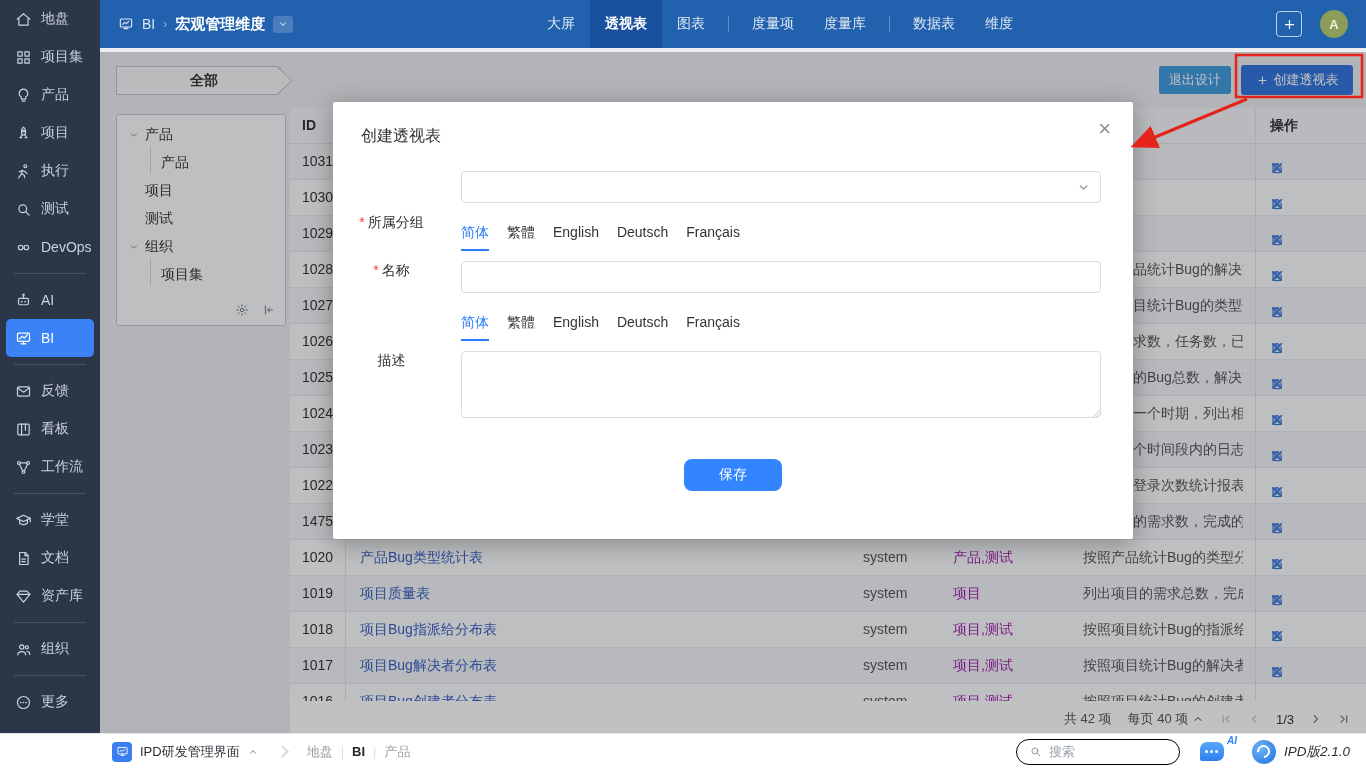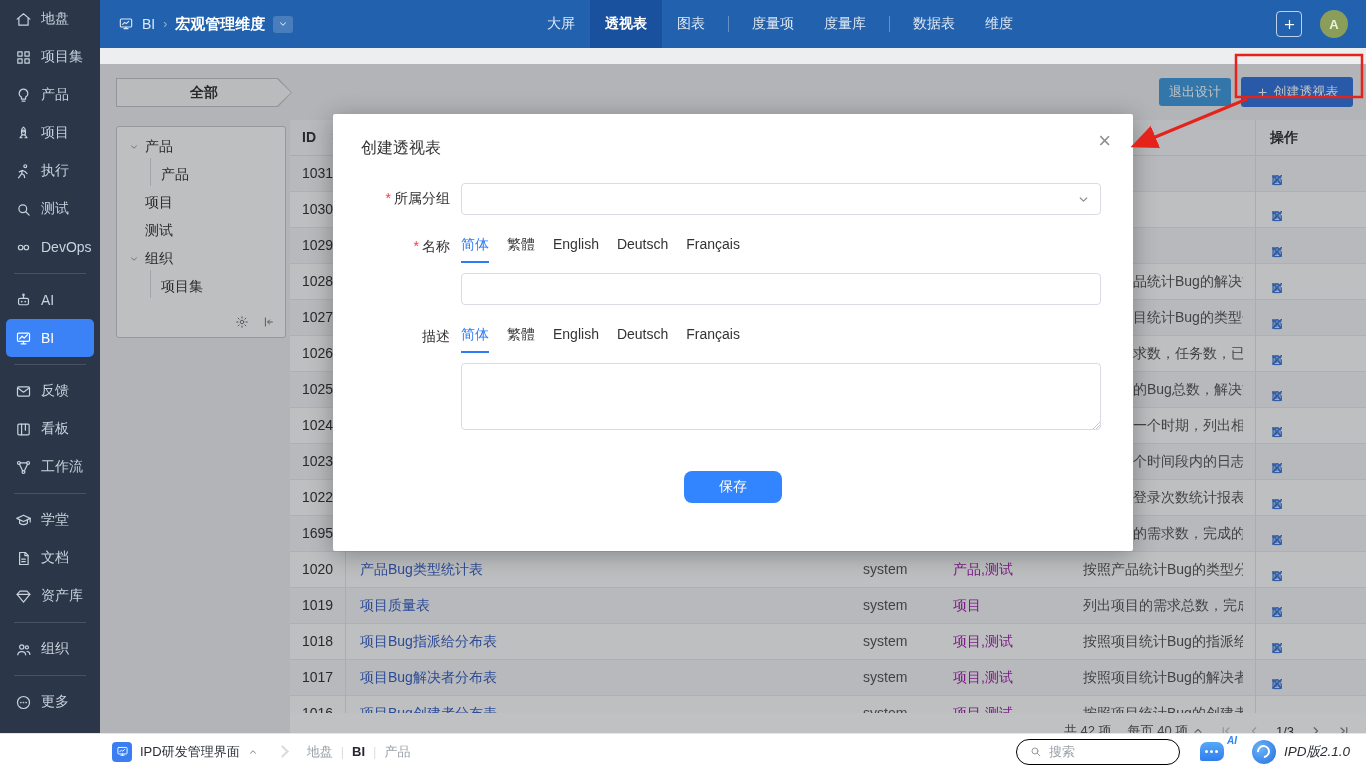--- a/index.html
+++ b/index.html
@@ -22,21 +22,21 @@
   .tb-sep { color:rgba(255,255,255,0.5); font-size:12px; }
   .tb-chip { width:20px; height:17px; background:rgba(255,255,255,0.18); border-radius:3px; display:flex; align-items:center; justify-content:center; color:#fff; font-size:10px; cursor:pointer; }
   .tb-tabs { position:absolute; left:432px; top:0; height:48px; display:flex; align-items:center; }
   .tb-tab { height:48px; display:flex; align-items:center; padding:0 15px; color:rgba(255,255,255,0.85); font-size:14px; cursor:pointer; }
   .tb-tab.active { background:#1a519e; color:#fff; font-weight:bold; }
   .tb-tabdiv { width:1px; height:16px; background:rgba(255,255,255,0.3); margin:0 8px; }
   .tb-plus { position:absolute; right:64px; top:11px; width:26px; height:26px; border:1.5px solid rgba(255,255,255,0.7); border-radius:4px; color:#fff; display:flex; align-items:center; justify-content:center; font-size:15px; cursor:pointer; }
   .tb-avatar { position:absolute; right:18px; top:10px; width:28px; height:28px; border-radius:50%; background:#8a9e5a; color:#eef0dd; font-size:13px; font-weight:bold; display:flex; align-items:center; justify-content:center; cursor:pointer; }
 
   
-  #content { position:absolute; left:100px; top:64px; width:1266px; height:685px; background:#eceef0; }
+  #content { position:absolute; left:100px; top:52px; width:1266px; height:685px; background:#eceef0; }
   .filter-tab { position:absolute; left:16px; top:14px; width:176px; height:29px; clip-path:polygon(0 0, calc(100% - 14px) 0, 100% 50%, calc(100% - 14px) 100%, 0 100%); background:#c2c5c9; cursor:pointer; }
   .filter-tab .inner { position:absolute; left:1px; top:1px; right:1px; bottom:1px; clip-path:polygon(0 0, calc(100% - 14px) 0, 100% 50%, calc(100% - 14px) 100%, 0 100%); background:#f6f7f8; display:flex; align-items:center; justify-content:center; font-size:14px; font-weight:bold; color:#333; }
   .btn-exit { position:absolute; left:1059px; top:14px; width:72px; height:28px; background:#429ade; color:#fff; font-size:13px; border:none; border-radius:3px; cursor:pointer; }
   .btn-create { position:absolute; left:1141px; top:13px; width:112px; height:30px; background:#3374dd; color:#fff; font-size:13px; border:none; border-radius:3px; cursor:pointer; display:flex; align-items:center; justify-content:center; gap:5px; }
 
   .tree-panel { position:absolute; left:16px; top:62px; width:170px; height:212px; background:#fdfdfd; border:1px solid #c5c8cc; border-radius:3px; padding-top:6px; }
   .tnode { height:28px; display:flex; align-items:center; font-size:14px; color:#333; cursor:pointer; position:relative; }
   .tnode .ic { font-size:10px; color:#8a9098; position:absolute; left:12px; }
   .tnode.parent span.lbl, .tnode.root span.lbl { margin-left:28px; }
   .tnode.child span.lbl { margin-left:44px; }
@@ -67,21 +67,21 @@
   .pager .ic { font-size:12px; cursor:pointer; }
   .pg-dis { color:#c2c6cc; }
   .pg-en { color:#7a8089; }
   .pg-cur { color:#333; }
 
   
   .overlay { position:absolute; left:0; top:0; right:0; bottom:0; background:rgba(10,14,20,0.26); z-index:40; }
   .modal { position:absolute; left:233px; top:50px; width:800px; height:437px; background:#fff; border-radius:2px; box-shadow:0 4px 24px rgba(0,0,0,0.3); z-index:50; }
   .m-title { position:absolute; left:28px; top:24px; font-size:16px; color:#333; }
   .m-close { position:absolute; right:22px; top:14px; font-size:22px; color:#8a9098; cursor:pointer; }
-  .m-label { position:absolute; width:117px; text-align:right; font-size:14px; color:#333; }
+  .m-label { position:absolute; width:117px; text-align:center; font-size:14px; color:#333;margin-top:36px; }
   .m-label .req { color:#f03e3e; margin-right:3px; }
   .m-select { position:absolute; left:128px; top:69px; width:640px; height:32px; border:1px solid #d9dce4; border-radius:4px; background:#fff; cursor:pointer; }
   .m-select .ic { position:absolute; right:10px; top:9px; font-size:13px; color:#8a9098; }
   .m-tabs { position:absolute; left:128px; display:flex; gap:18px; }
   .m-tab { font-size:14px; color:#333; padding-bottom:7px; cursor:pointer; }
   .m-tab.active { color:#2b7cf7; border-bottom:2px solid #2b7cf7; }
   .m-input { position:absolute; left:128px; top:159px; width:640px; height:32px; border:1px solid #d9dce4; border-radius:4px; font-size:14px; padding:0 10px; font-family:inherit; }
   .m-textarea { position:absolute; left:128px; top:249px; width:640px; height:67px; border:1px solid #d9dce4; border-radius:4px; font-size:14px; padding:6px 10px; resize:none; font-family:inherit;
     background-image:linear-gradient(135deg, transparent 62%, #c6c9ce 62%, #c6c9ce 68%, transparent 68%, transparent 78%, #c6c9ce 78%, #c6c9ce 84%, transparent 84%);
     background-repeat:no-repeat; background-size:10px 10px; background-position:right bottom; }
@@ -649,21 +649,21 @@
               </svg>
             </span>
             <span class="ic">
               <svg viewBox="0 0 24 24" fill="none" stroke="currentColor" stroke-width="1.7" stroke-linecap="round" stroke-linejoin="round">
                 <path d="M4.5 7h15M9.5 7V4.8h5V7M6.5 7l.8 13h9.4l.8-13M10 10.5v6M14 10.5v6"></path>
               </svg>
             </span>
           </span>
         </div>
       <div class="trow">
-          <span class="c-id">1695</span>
+          <span class="c-id">1475</span>
           <a class="c-name"></a>
           <span class="c-creator"></span>
           <span class="c-cat"></span>
           <span class="c-desc partial">的需求数，完成的需</span>
           <span class="c-actions">
             <span class="ic">
               <svg viewBox="0 0 24 24" fill="none" stroke="currentColor" stroke-width="1.7" stroke-linecap="round" stroke-linejoin="round">
                 <path d="M19.5 11.5v8H5v-14.5h8.5"></path>
                 <path d="M10 14 20 4M10 14l-.9 2.3L11.4 15.4z"></path>
               </svg>

